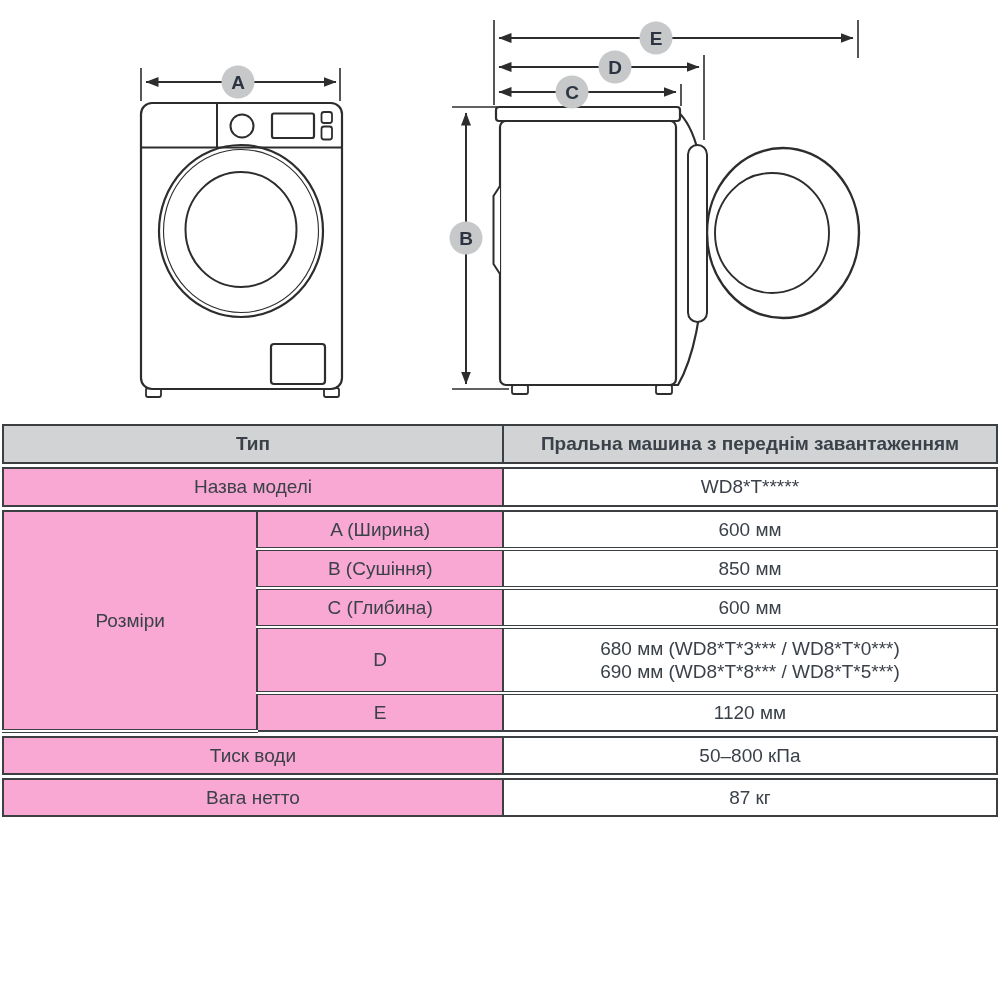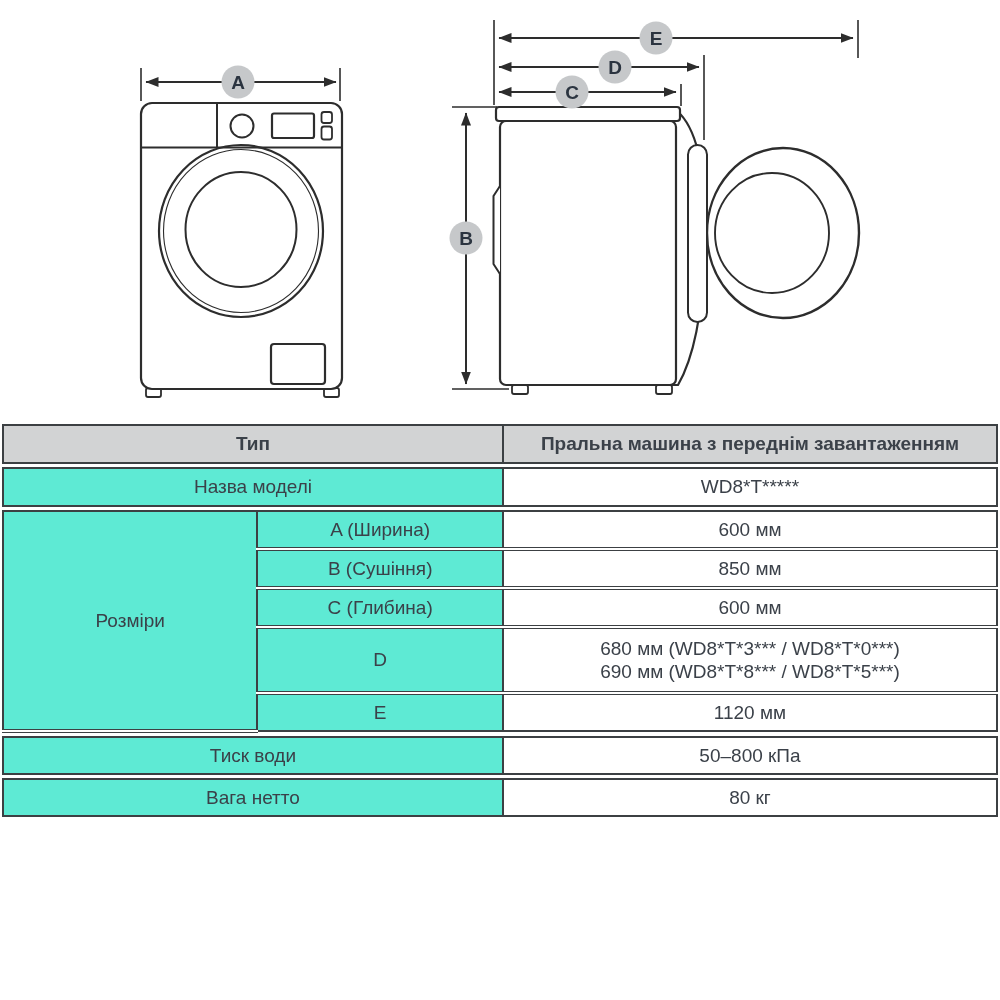--- a/index.html
+++ b/index.html
@@ -18,21 +18,21 @@
   col.c1{width:17.2%}col.c2{width:8.4%}col.c3{width:5.4%}col.c4{width:19.3%}col.c5{width:49.7%}
   td{
     border-right:2px solid #3c4043;
     border-bottom:4px double #3c4043;
     text-align:center;vertical-align:middle;
     padding:2px 6px;font-size:19px;line-height:1.22;color:#3b4149;
     overflow:hidden;
   }
   tr:last-child > td{border-bottom:none;}
   td:last-child{border-right:none;}
-  td.lab{background:#5eead4;}
+  td.lab{background:#f9a8d4;}
   td.hdr{background:#d2d3d4;font-weight:bold;}
   td.val{background:#ffffff;margin-top:39px;}
   .h36{height:32px}
   .h31{height:31px}
   .h58{height:58px}
   .h29{height:29px}
   .h52{height:52px}
   .h30{height:30px}
   .dline{display:block;}
 </style>
@@ -224,20 +224,20 @@
     <colgroup>
         <col class="c1">
         <col class="c2">
         <col class="c3">
         <col class="c4">
         <col class="c5">
       </colgroup>
     <tbody>
         <tr>
       <td colspan="4" class="lab h31">Вага нетто</td>
-      <td class="val h31">80 кг</td>
+      <td class="val h31">87 кг</td>
     </tr>
   </tbody>
     </table>
 
 
 
 </div>
 
 </body></html>

